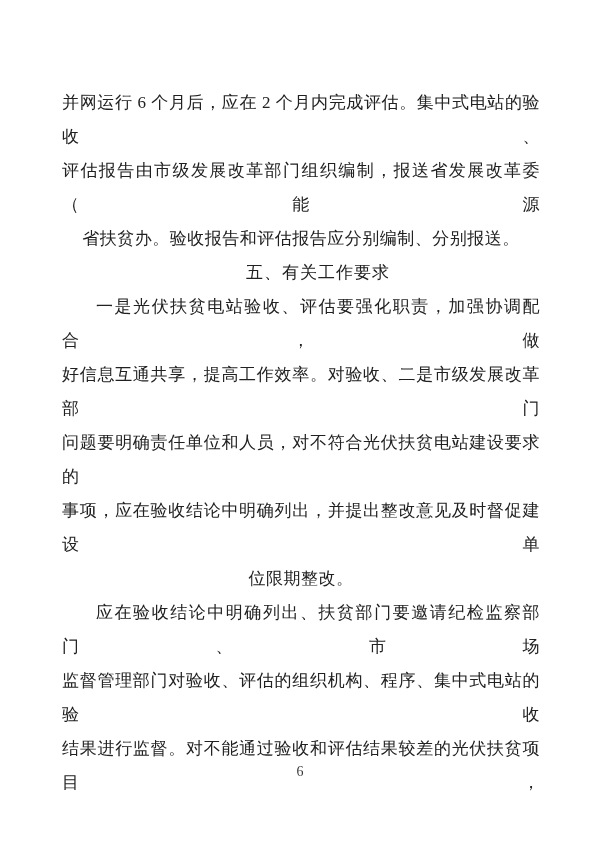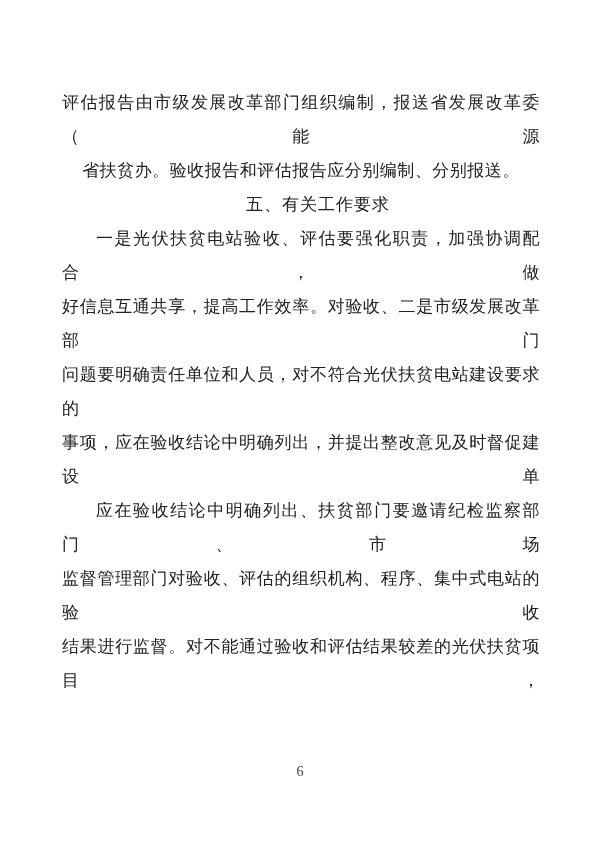--- a/index.html
+++ b/index.html
@@ -49,25 +49,27 @@
     text-align: center;
     font-size: 14px;
     color: #3a3a3a;
   }
 </style>
 </head>
 <body>
 
 <div class="page">
   <div class="content">
+      <div class="line justify">并网运行 6 个月后，应在 2 个月内完成评估。集中式电站的验收、</div>
       <div class="line justify">评估报告由市级发展改革部门组织编制，报送省发展改革委（能源</div>
       <div class="line">省扶贫办。验收报告和评估报告应分别编制、分别报送。</div>
       <div class="line bold indent">五、有关工作要求</div>
       <div class="line indent justify">一是光伏扶贫电站验收、评估要强化职责，加强协调配合，做</div>
       <div class="line justify">好信息互通共享，提高工作效率。对验收、二是市级发展改革部门</div>
       <div class="line justify">问题要明确责任单位和人员，对不符合光伏扶贫电站建设要求的</div>
       <div class="line justify">事项，应在验收结论中明确列出，并提出整改意见及时督促建设单</div>
+      <div class="line">位限期整改。</div>
       <div class="line indent justify">应在验收结论中明确列出、扶贫部门要邀请纪检监察部门、市场</div>
       <div class="line justify">监督管理部门对验收、评估的组织机构、程序、集中式电站的验收</div>
       <div class="line justify">结果进行监督。对不能通过验收和评估结果较差的光伏扶贫项目，</div>
     </div>
   <div class="footer">6</div>
 </div>
 
 </body></html>

